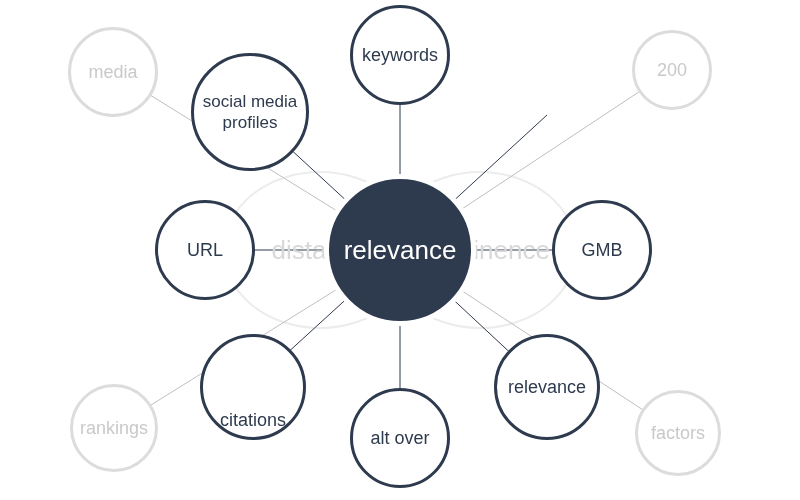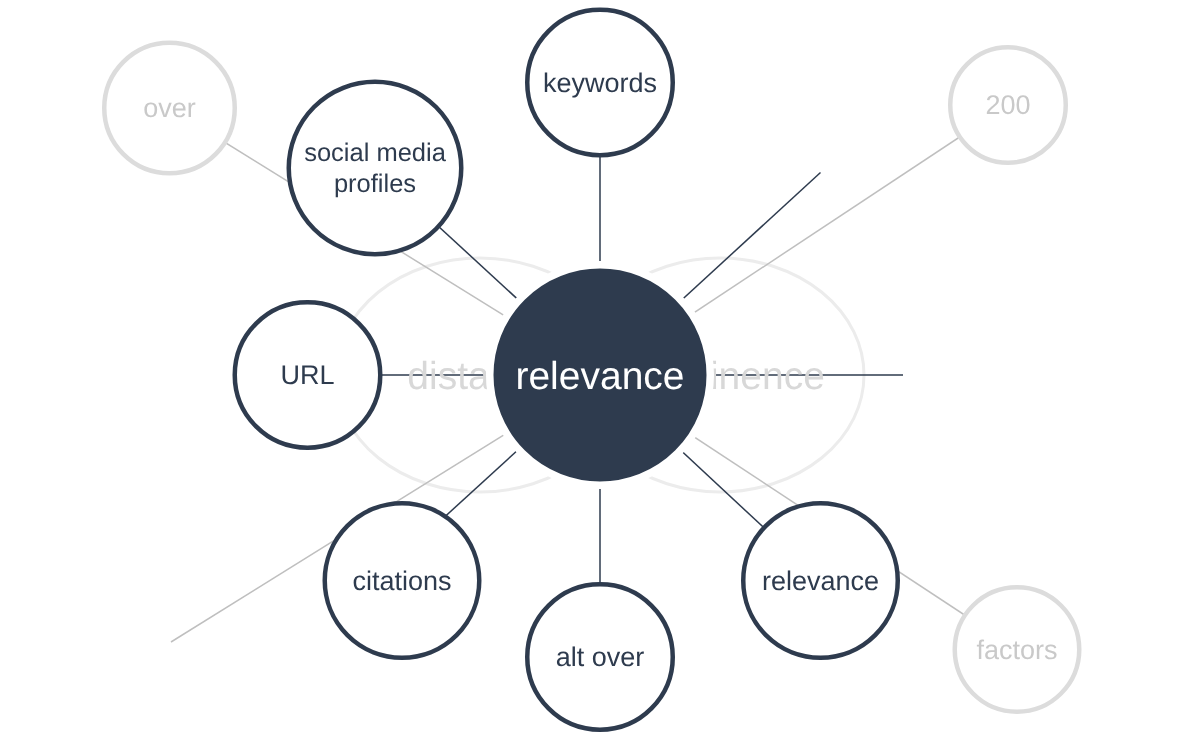--- a/index.html
+++ b/index.html
@@ -73,39 +73,45 @@
     <line x1="400" y1="250" x2="400" y2="438" stroke="#2e3b4e" stroke-width="1"></line>
     <line x1="400" y1="250" x2="250" y2="387" stroke="#2e3b4e" stroke-width="1"></line>
     <line x1="400" y1="250" x2="205" y2="250" stroke="#2e3b4e" stroke-width="1"></line>
     <line x1="400" y1="250" x2="250" y2="112" stroke="#2e3b4e" stroke-width="1"></line>
 
     <text x="320" y="250" text-anchor="middle" dominant-baseline="central" class="ghost-label">distance</text>
     <text x="482" y="250" text-anchor="middle" dominant-baseline="central" class="ghost-label">prominence</text>
   </svg>
 
   <div class="node node--faded" style="left:68px;  top:27px;  width:90px; height:90px;">
-    <span>over</span>
+    <span>media</span>
   </div>
   <div class="node node--faded" style="left:632px; top:30px;  width:80px; height:80px;">
     <span>200</span>
+  </div>
+  <div class="node node--faded" style="left:70px;  top:384px; width:88px; height:88px;">
+    <span>rankings</span>
   </div>
   <div class="node" style="left:350px; top:5px;   width:100px; height:100px;">
     <span>keywords</span>
   </div>
 
   <div class="node node--faded" style="left:635px; top:390px; width:86px; height:86px;">
     <span>factors</span>
   </div>
+  <div class="node" style="left:552px; top:200px; width:100px; height:100px;">
+    <span>GMB</span>
+  </div>
   <div class="node" style="left:494px; top:334px; width:106px; height:106px;">
     <span>relevance</span>
   </div>
   <div class="node" style="left:350px; top:388px; width:100px; height:100px;">
     <span>alt over</span>
   </div>
-  <div class="node" style="left:215px; top:334px; width:106px; height:106px;">
+  <div class="node" style="left:200px; top:334px; width:106px; height:106px;align-items:flex-end;">
     <span>citations</span>
   </div>
   <div class="node" style="left:155px; top:200px; width:100px; height:100px;">
     <span>URL</span>
   </div>
   <div class="node node--center" style="left:324px; top:174px; width:152px; height:152px;">
     <span>relevance</span>
   </div>
 
   <div class="node" style="left:191px; top:53px;  width:118px; height:118px; font-size:17px;">

